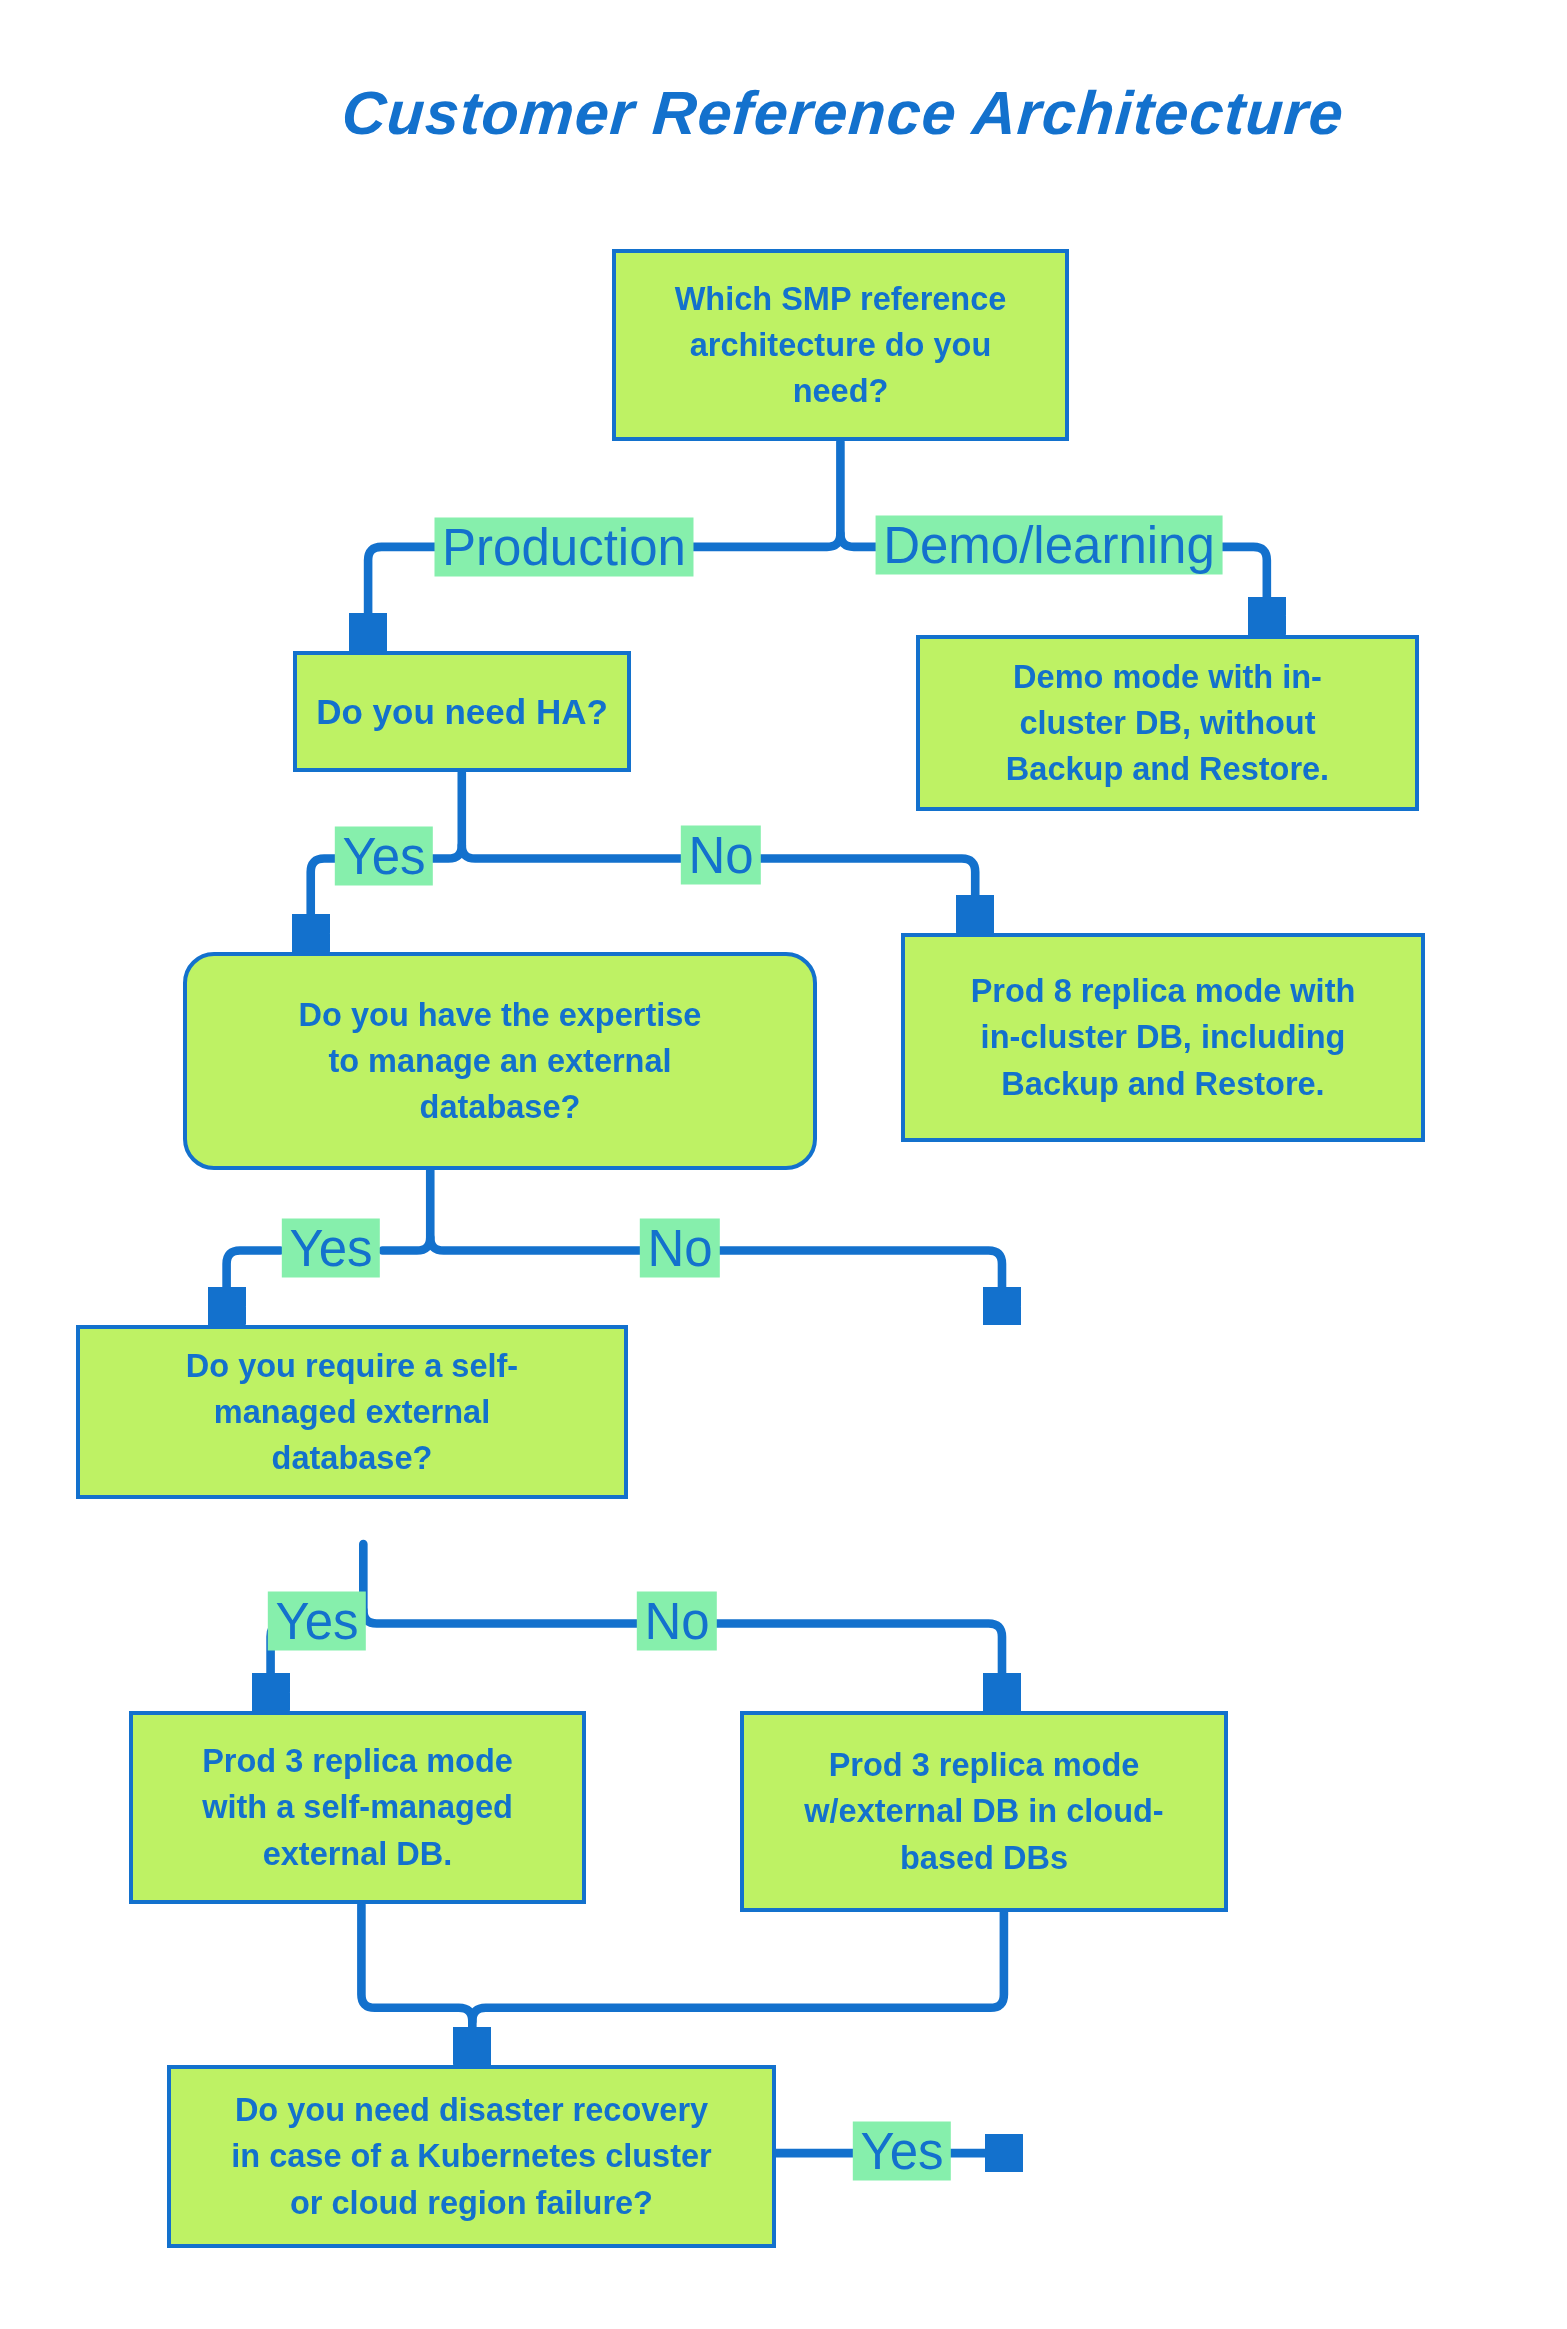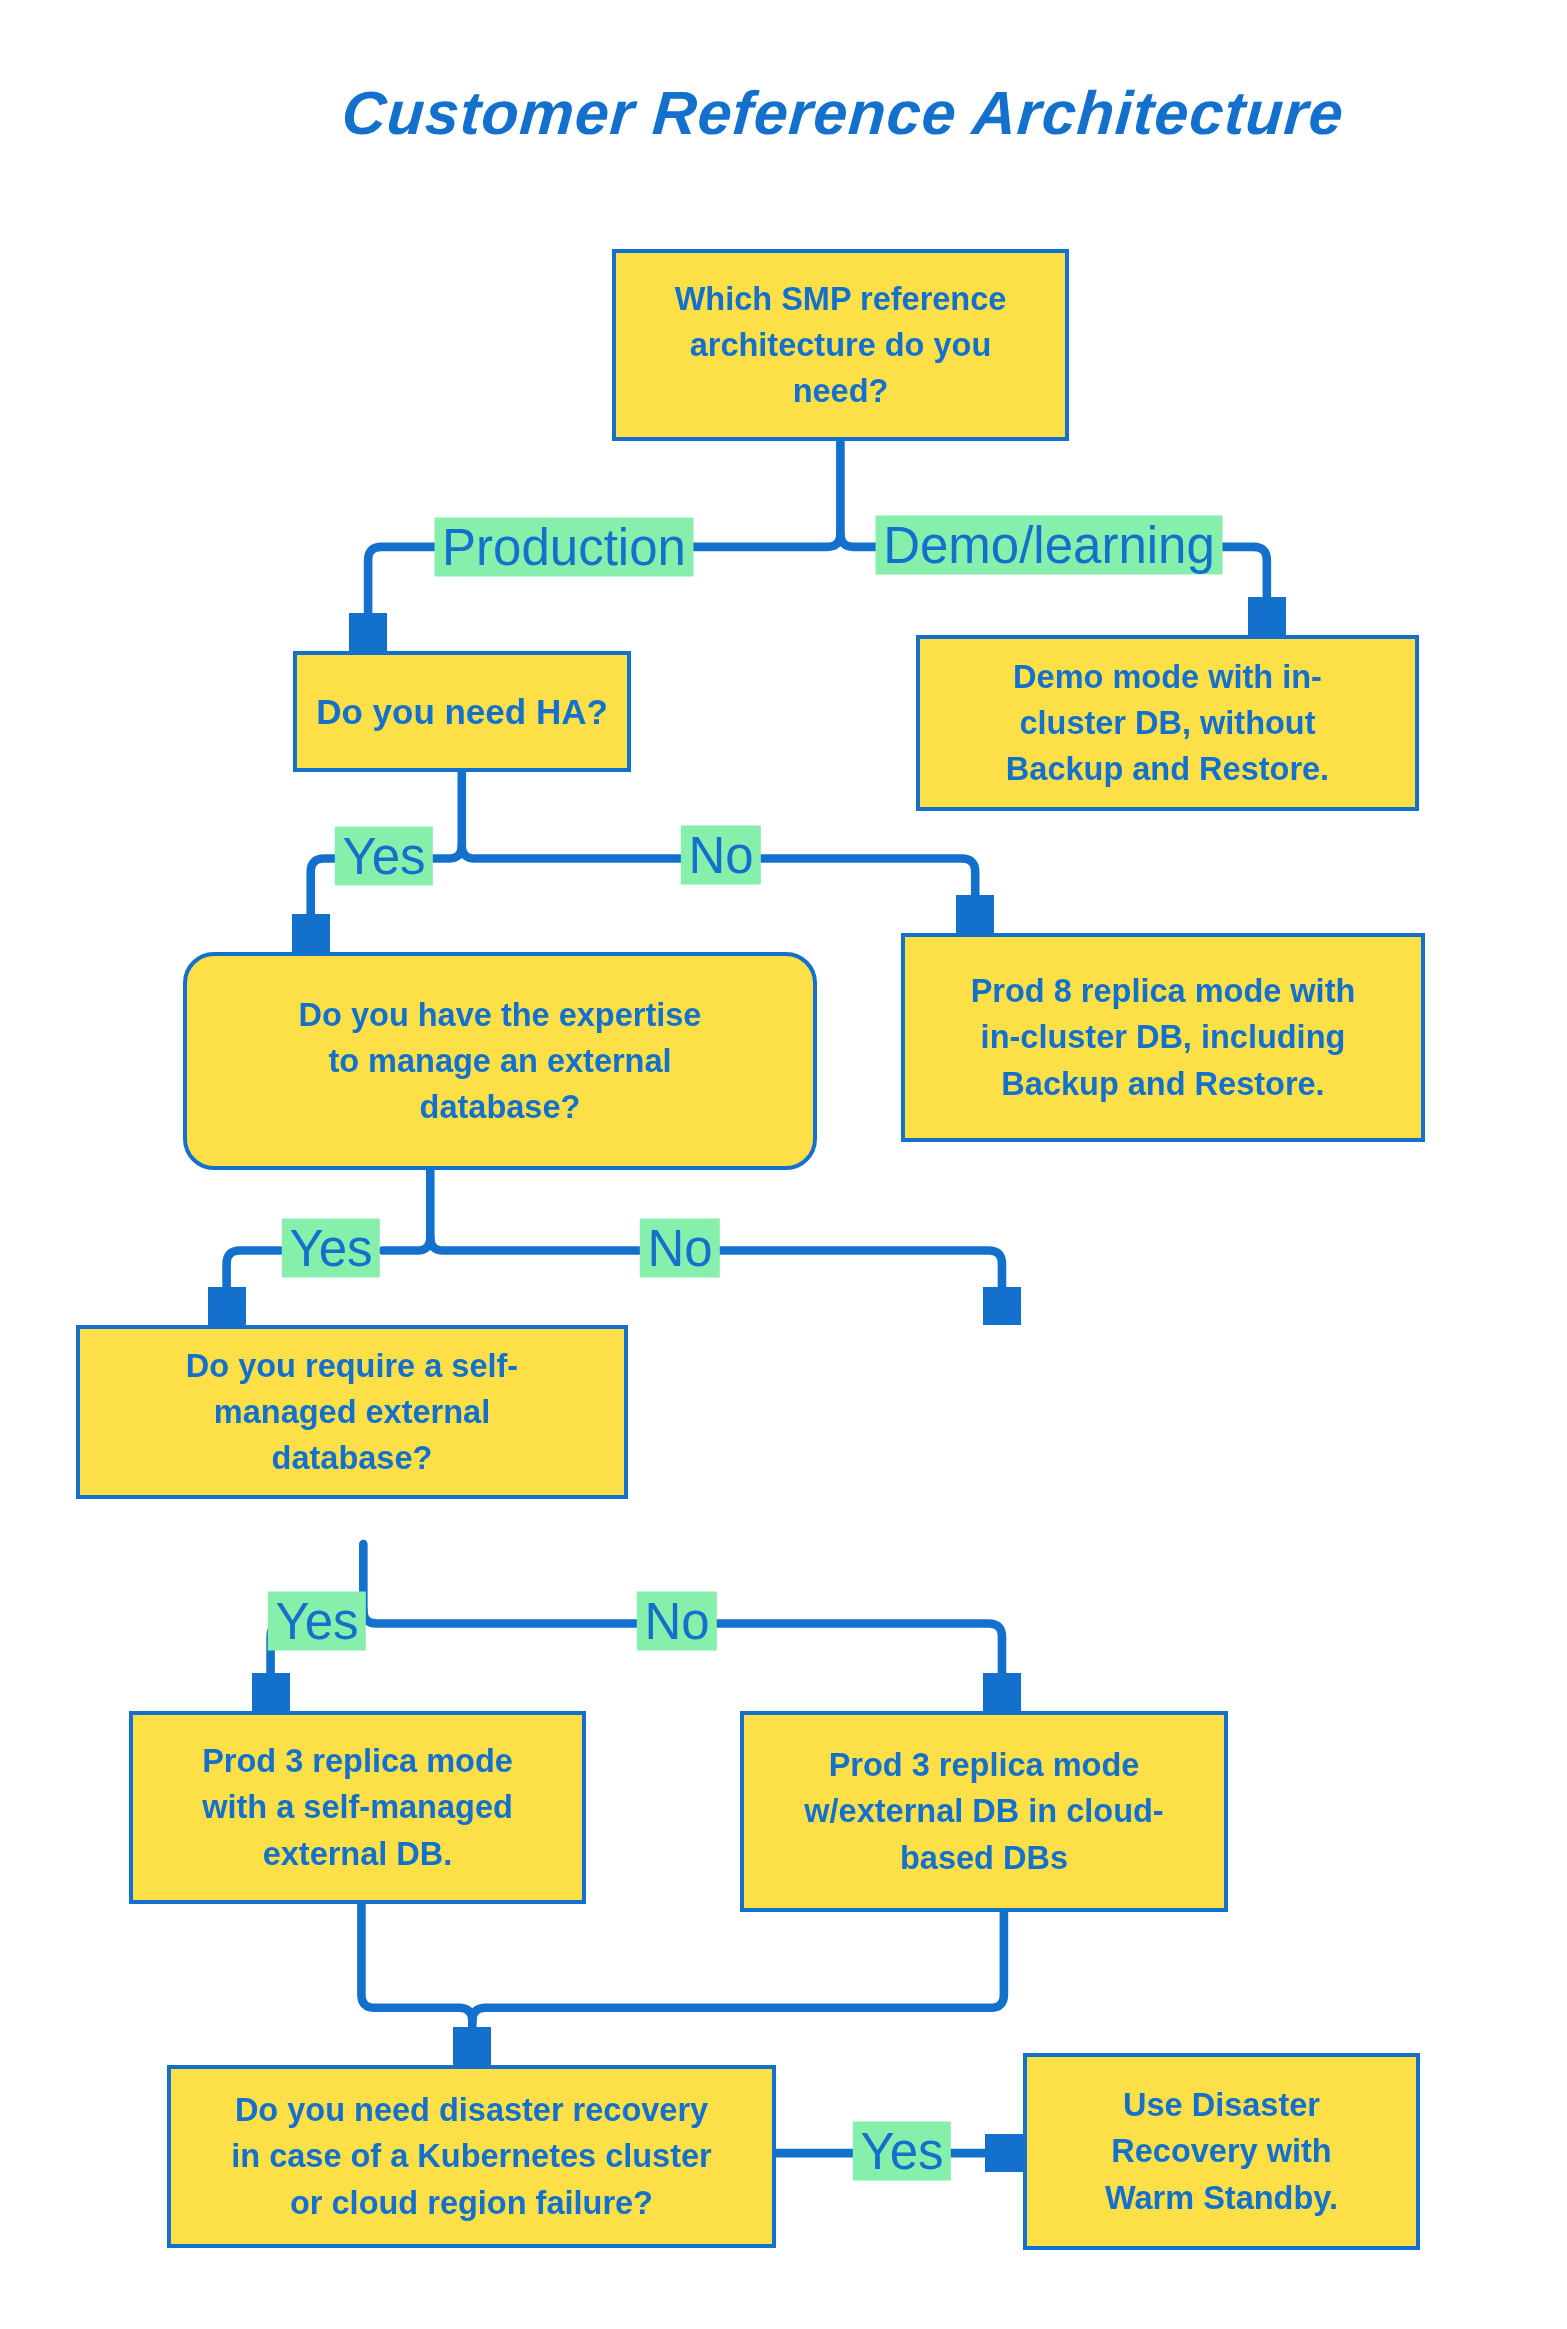--- a/index.html
+++ b/index.html
@@ -14,21 +14,21 @@
   .title {
     position:absolute; left:843px; top:78px;
     transform:translateX(-50%) skewX(-4deg);
     font-size:61px; font-weight:bold; font-style:italic;
     color:var(--accent); white-space:nowrap; letter-spacing:1px;
   }
   svg.wires { position:absolute; left:0; top:0; z-index:1; }
   svg.wires path { stroke:var(--accent); stroke-width:9; fill:none; stroke-linecap:round; }
   .node {
     position:absolute; z-index:2; box-sizing:border-box;
-    background:#fde047; border:4.8px solid var(--accent);
+    background:#bef264; border:4.8px solid var(--accent);
     display:flex; align-items:center; justify-content:center;
     text-align:center; color:var(--accent);
     font-weight:bold; font-size:32.5px; line-height:1.42;
     white-space:pre-line; padding:5.7px 9.6px;
   }
   .node.single { font-size:35px;justify-content:center; }
   .edge-label {
     position:absolute; z-index:3; transform:translate(-50%,-50%);
     background:#86efac; color:var(--accent);
     font-size:51px; font-weight:normal; white-space:nowrap; padding:0 7.6px;
@@ -121,25 +121,20 @@
 w/external DB in cloud-
 based DBs</span>
   </div>
 
   <div class="node" style="left:167px; top:2065px; width:609px; height:183px;">
     <span>Do you need disaster recovery
 in case of a Kubernetes cluster
 or cloud region failure?</span>
   </div>
 
-  <div class="node" style="left:1023px; top:2053px; width:397px; height:197px;">
-    <span>Use Disaster
-Recovery with
-Warm Standby.</span>
-  </div>
 
   <div class="edge-label" style="left:564px; top:547px;">Production</div>
   <div class="edge-label" style="left:1049px; top:545px;">Demo/learning</div>
 
   <div class="edge-label" style="left:384px; top:856px;">Yes</div>
   <div class="edge-label" style="left:721px; top:855px;">No</div>
 
   <div class="edge-label" style="left:331px; top:1248px;">Yes</div>
   <div class="edge-label" style="left:680px; top:1248px;">No</div>
 

